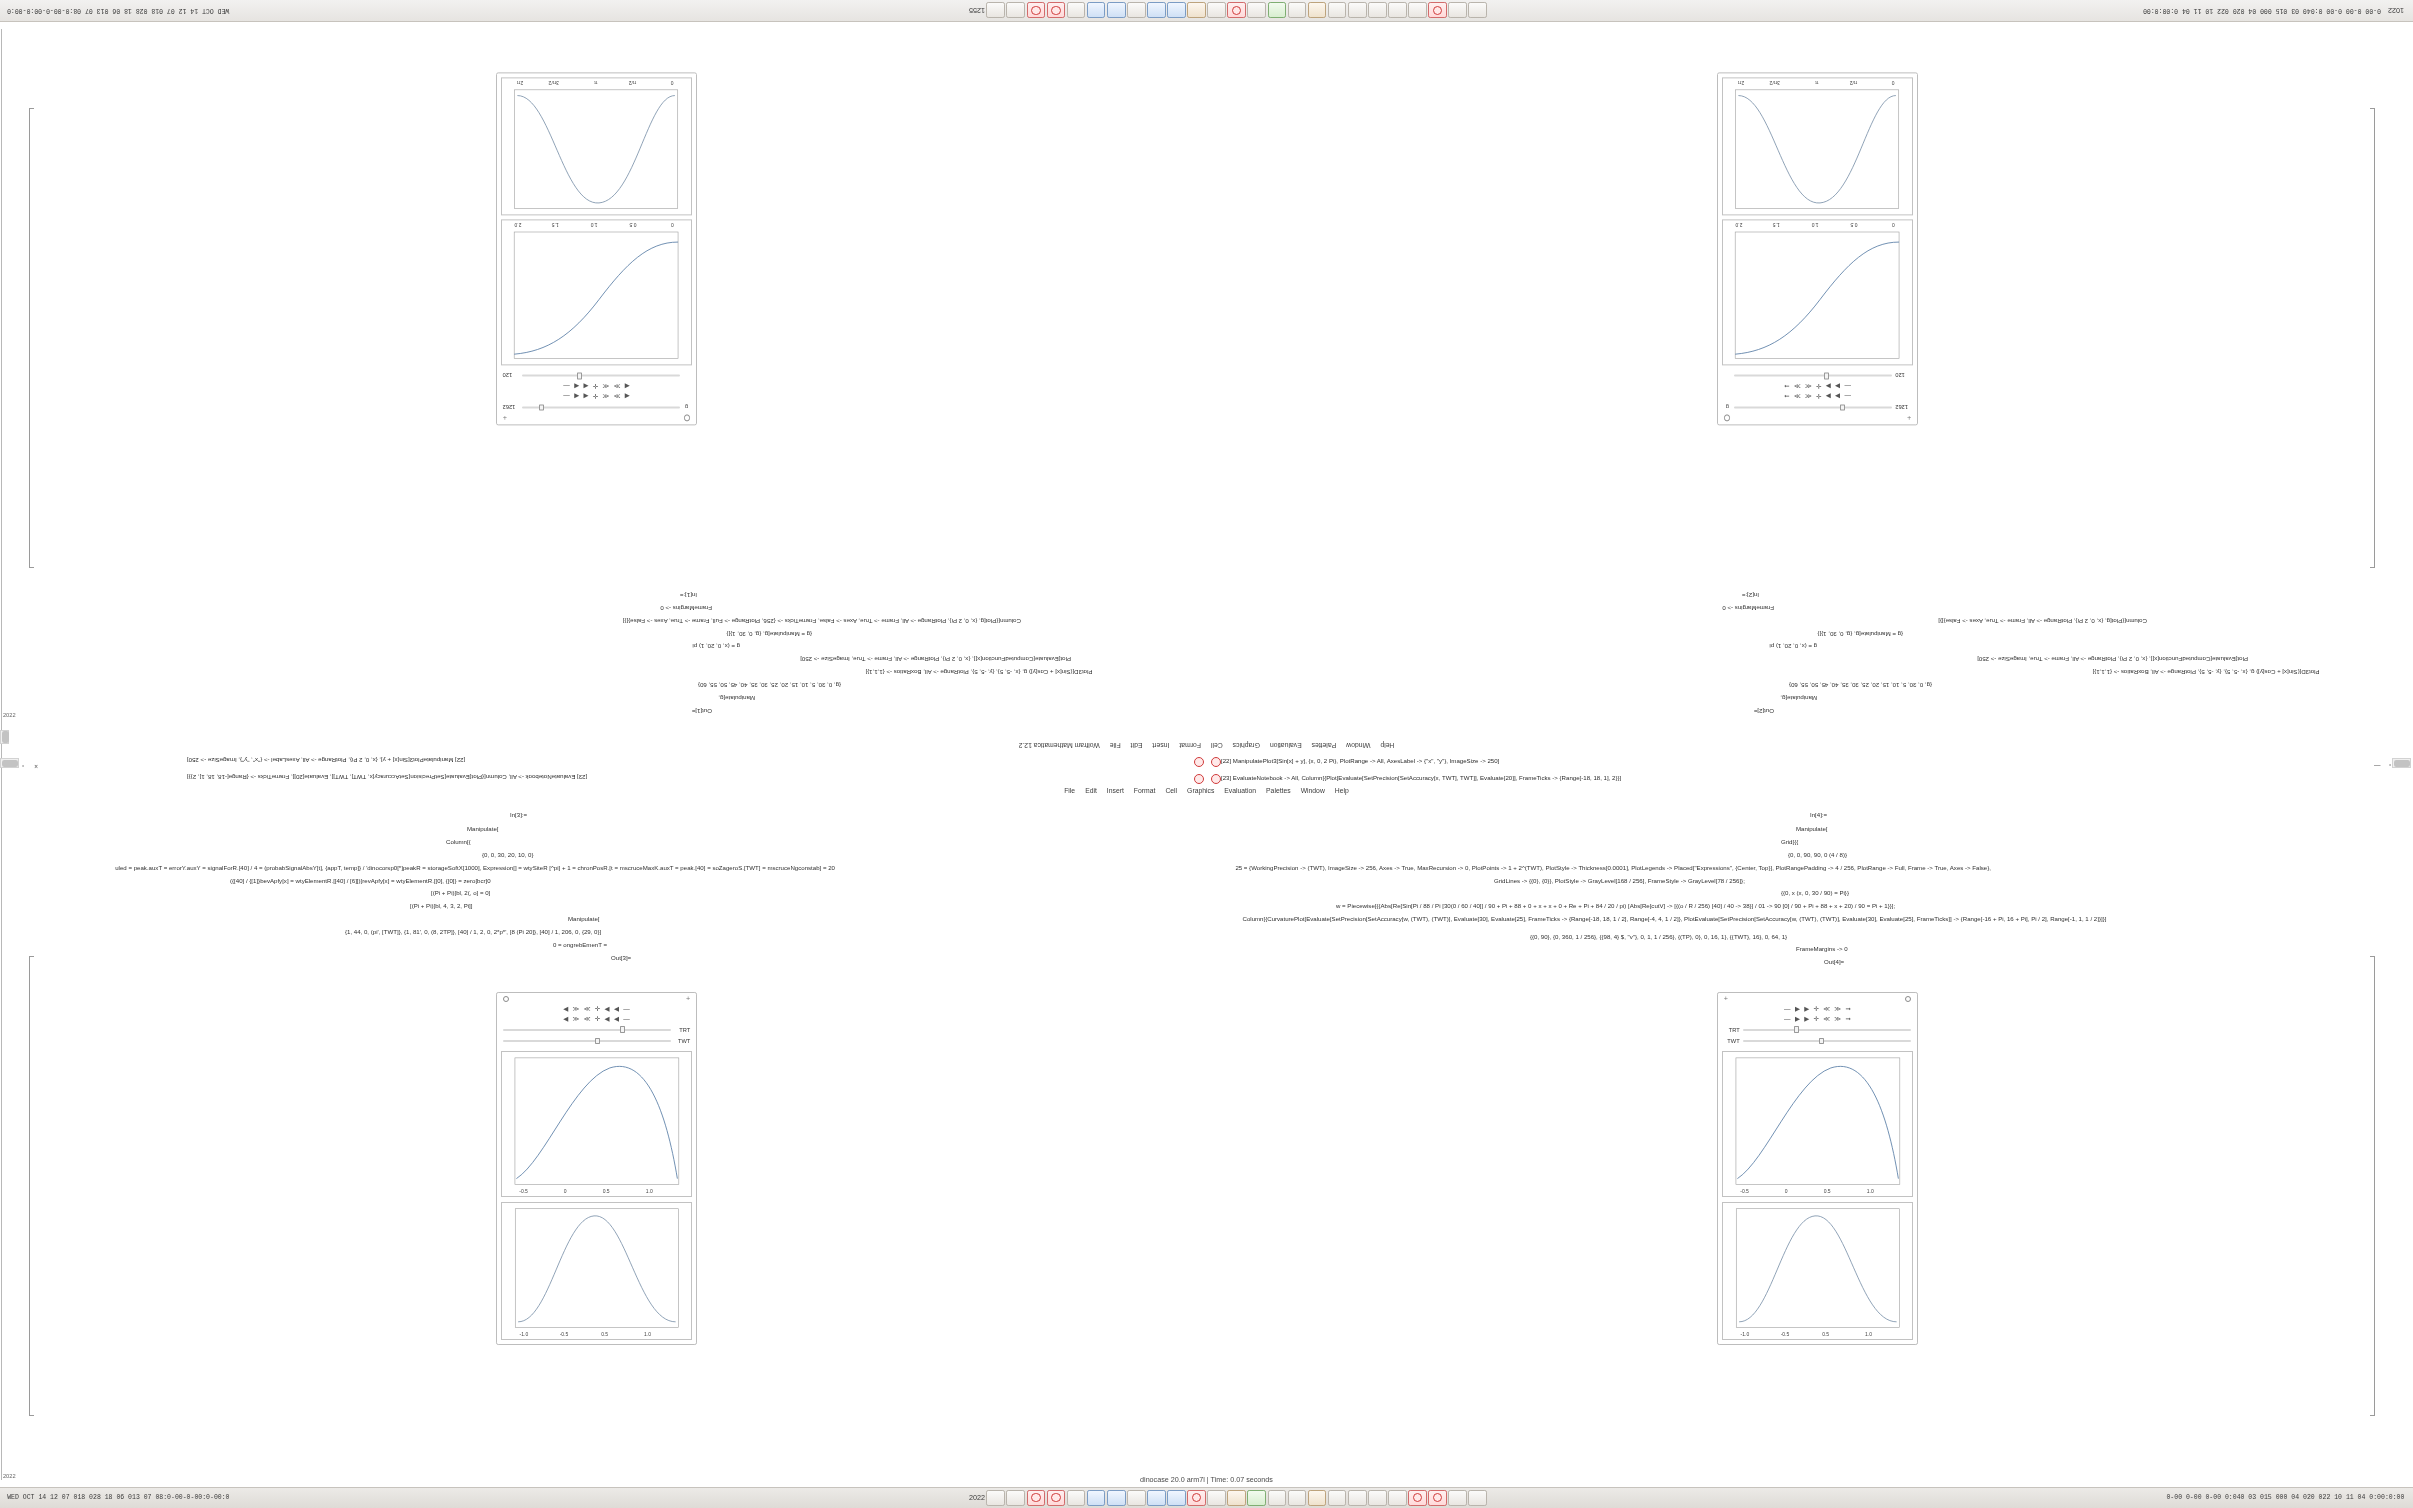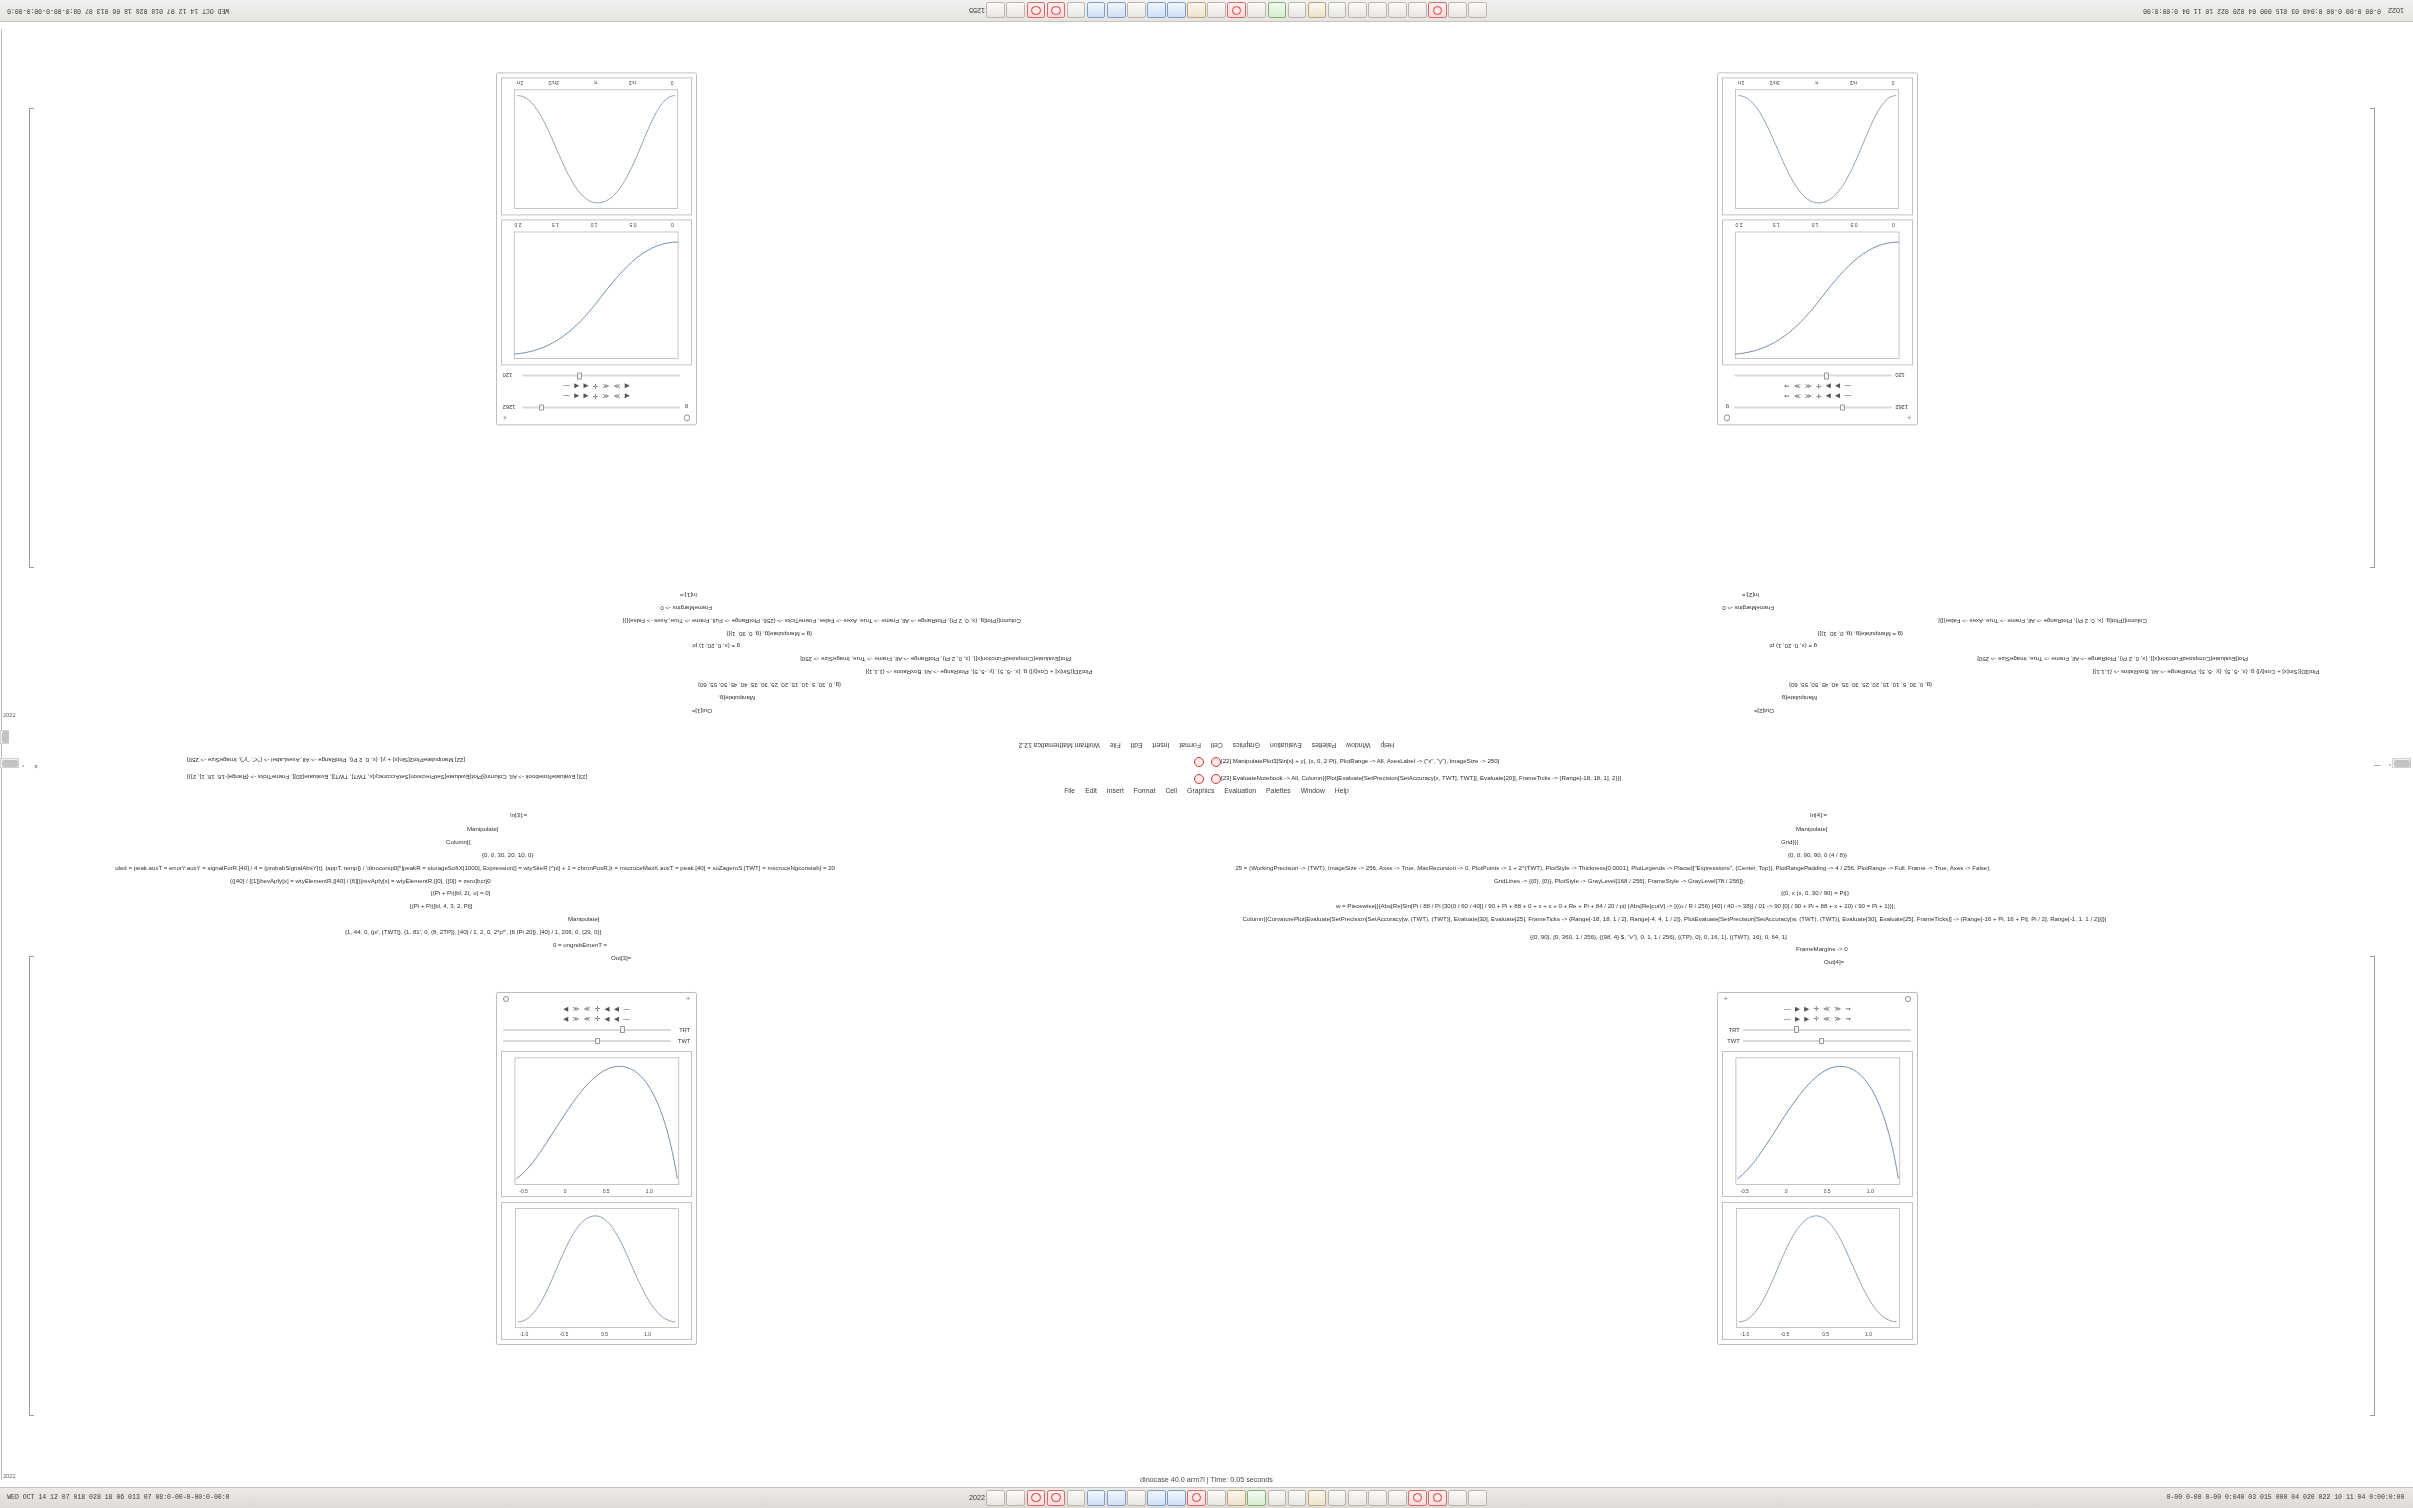--- a/index.html
+++ b/index.html
@@ -545,21 +545,21 @@
       </div>
     </div>
   </div>
 
   <div class="cell-bracket" style="left:2370px; top:86px; height:460px;"></div>
   <div class="cell-bracket" style="left:2370px; top:934px; height:460px;"></div>
   <div class="cell-bracket" style="left:29px; top:86px; height:460px; border-left:0.7px solid #9a9a9a; border-right:none;"></div>
   <div class="cell-bracket" style="left:29px; top:934px; height:460px; border-left:0.7px solid #9a9a9a; border-right:none;"></div>
 </div>
 
-<div class="panel-title" style="bottom:24.4px">dinocase 40.0 arm7l | Time: 0.05 seconds</div>
+<div class="panel-title" style="bottom:24.4px">dinocase 20.0 arm7l | Time: 0.07 seconds</div>
 <div class="panel bottom">
   <div class="panel-left">
     <span class="sys-text mono">WED OCT 14   12  07  018  028  18  06  013  07  08:0-00-0-00:0-00:0</span>
   </div>
   <div class="panel-center">
     <span class="sys-text">2022</span>
     <div class="taskitem"></div>
     <div class="taskitem"></div>
     <div class="taskitem red"></div>
     <div class="taskitem red"></div>

